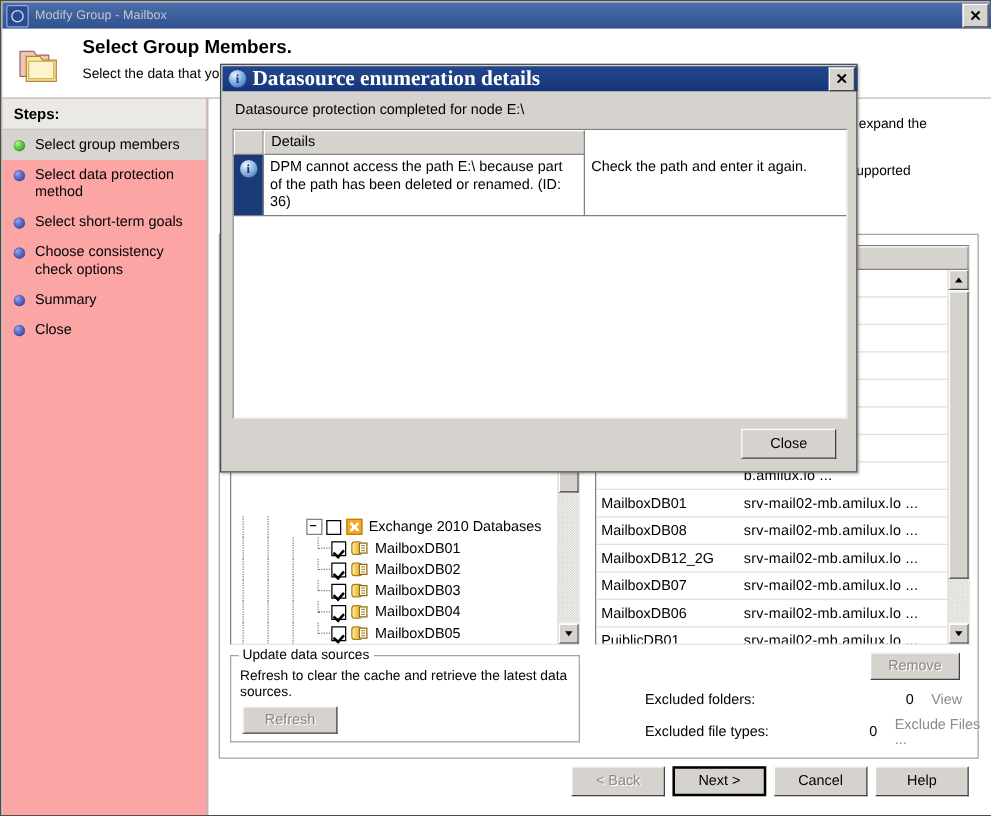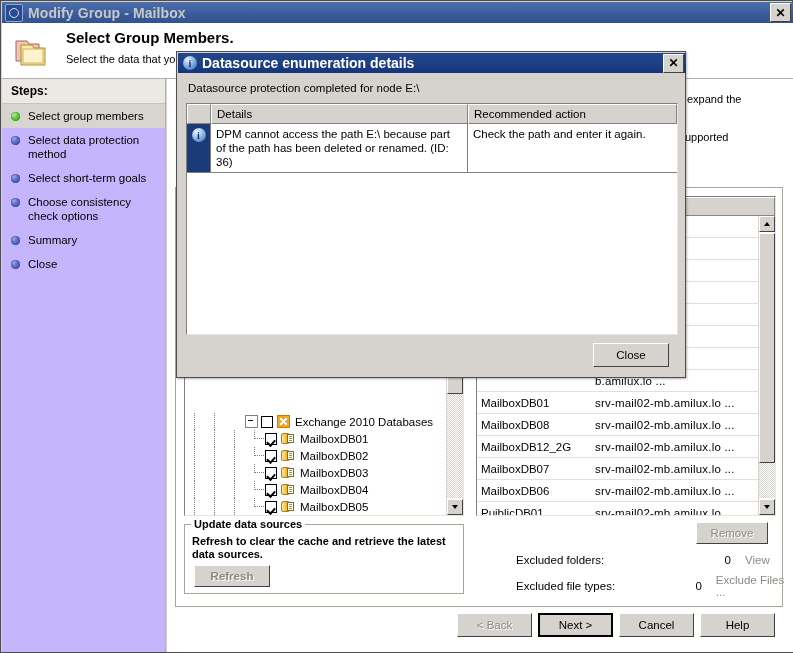--- a/index.html
+++ b/index.html
@@ -41,22 +41,22 @@
   }
   #titlebar .tb-icon::after {
     content: "";
     position: absolute; left: 3px; top: 3px;
     width: 8px; height: 8px;
     border: 1px solid #cfe0ff;
     border-radius: 50%;
   }
   #titlebar .tb-title {
     color: #c8c8c8;
-    font-weight: bold;
-    font-size: 14px;
+    font-weight: normal;
+    font-size: 10px;
     letter-spacing: 0.1px;
     white-space: nowrap;
   }
   #titlebar .tb-spacer { flex: 1 1 auto; }
   .sysbtn {
     width: 21px; height: 19px;
     margin-right: 2px;
     background: #d6d3ce;
     border-top: 1px solid #ffffff;
     border-left: 1px solid #ffffff;
@@ -92,21 +92,21 @@
   }
   #header .hdr-line {
     position: absolute; left: 0; top: 55px; width: 791px; height: 1px;
     background: #b4b0a9;
   }
 
   
   #steps {
     position: absolute; left: 1px; top: 78px;
     width: 164px; height: 573px;
-    background: #c4b5fd;
+    background: #fca5a5;
     border-right: 1px solid #b4b0a9;
     box-sizing: border-box;
   }
   #steps .steps-title {
     height: 25px;
     background: #ebe9e4;
     border-bottom: 1px solid #c8c4bd;
     display: flex; align-items: center;
     padding-left: 9px;
     font-weight: bold; font-size: 12px;
@@ -323,21 +323,20 @@
   }
   .lrow .c1 { width: 118px; padding-left: 4px; box-sizing: border-box; white-space: nowrap; overflow: hidden; }
   .lrow .c2 { flex: 1; white-space: nowrap; overflow: hidden; letter-spacing: 0.2px; }
 
   
   #updgrp {
     position: absolute; left: 8px; top: 336px;
     width: 280px; height: 70px;
     border: 1px solid #a9a49c;
     box-sizing: border-box;
-    font-weight: bold;
   }
   #updgrp .gtitle {
     position: absolute; left: 6px; top: -7px;
     background: #ffffff; padding: 0 3px;
     font-size: 11px;
   }
   #updgrp .gtext {
     position: absolute; left: 7px; top: 10px; width: 262px;
     font-size: 11px; line-height: 13px;
   }
@@ -402,21 +401,21 @@
   #dlgtitle .di {
     width: 14px; height: 14px; margin-left: 5px; margin-right: 5px;
     border-radius: 50%;
     background: radial-gradient(circle at 35% 28%, #eaf2ff 0%, #8fb6e8 40%, #2b5fb0 100%);
     color: #123a78; font-weight: bold; font-size: 10px;
     display: flex; align-items: center; justify-content: center;
     font-family: "Liberation Serif", serif;
     flex: none;
   }
   #dlgtitle .dt {
-    color: #ffffff; font-weight: bold; font-size: 14px; white-space: nowrap;
+    color: #ffffff; font-weight: bold; font-size: 17px; white-space: nowrap; font-family: Liberation Serif, serif;
   }
   #dlgtitle .dsp { flex: 1 1 auto; }
   .dlgmsg {
     position: absolute; left: 11px; top: 30px;
     font-size: 11.5px;
   }
   #dlgtable {
     position: absolute; left: 9px; top: 51px;
     width: 492px; height: 232px;
     border: 1px solid #808080;
@@ -719,21 +718,20 @@
       <span class="dsp"></span>
       <span class="sysbtn">✕</span>
     </div>
 
     <div class="dlgmsg">Datasource protection completed for node E:\</div>
 
     <div id="dlgtable">
       <div class="dthead">
         <div class="dh" style="width:24px;"></div>
         <div class="dh" style="width:257px;">Details</div>
-        <div class="dh" style="flex:1;">Recommended action</div>
       </div>
       <div class="dtrow">
         <div class="icell">
             <span class="iglyph">i</span>
           </div>
         <div class="dcell details">DPM cannot access the path E:\ because part of the path has been deleted or renamed. (ID: 36)</div>
         <div class="dcell action">Check the path and enter it again.</div>
       </div>
     </div>
 

